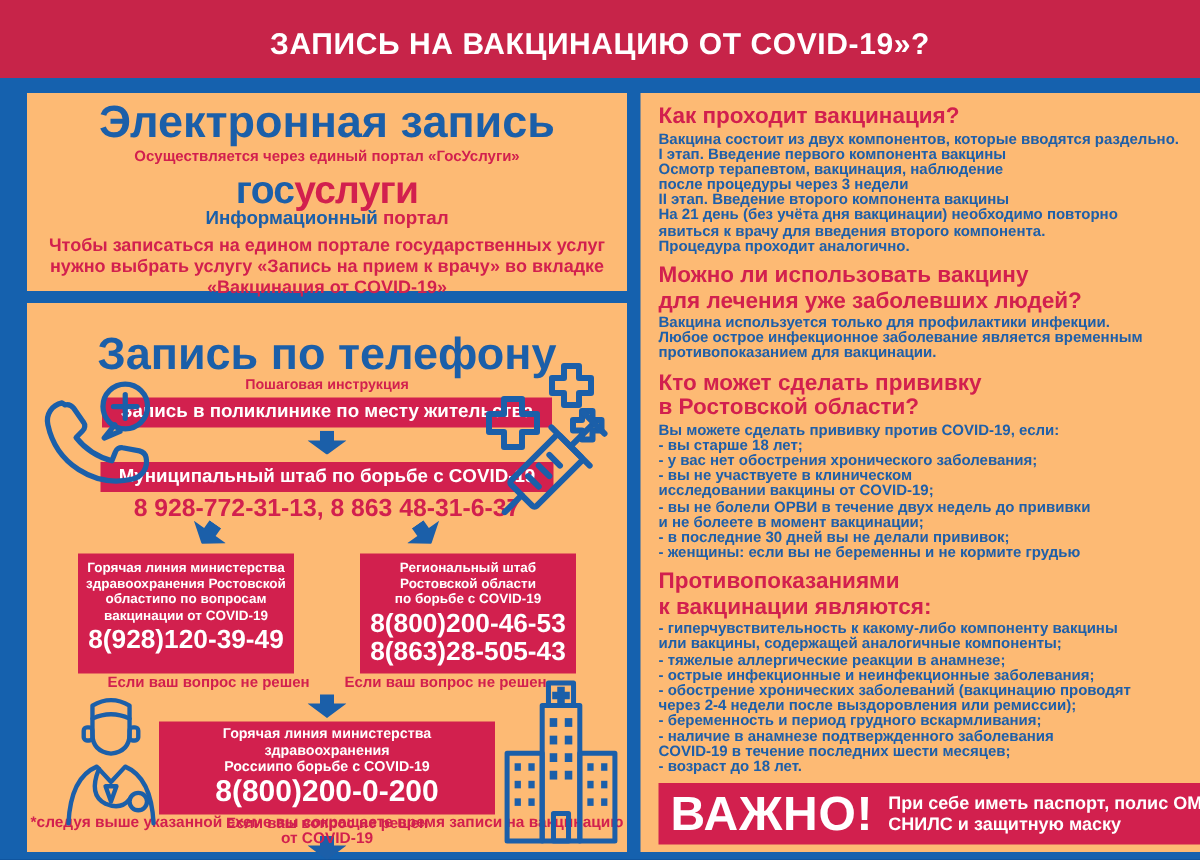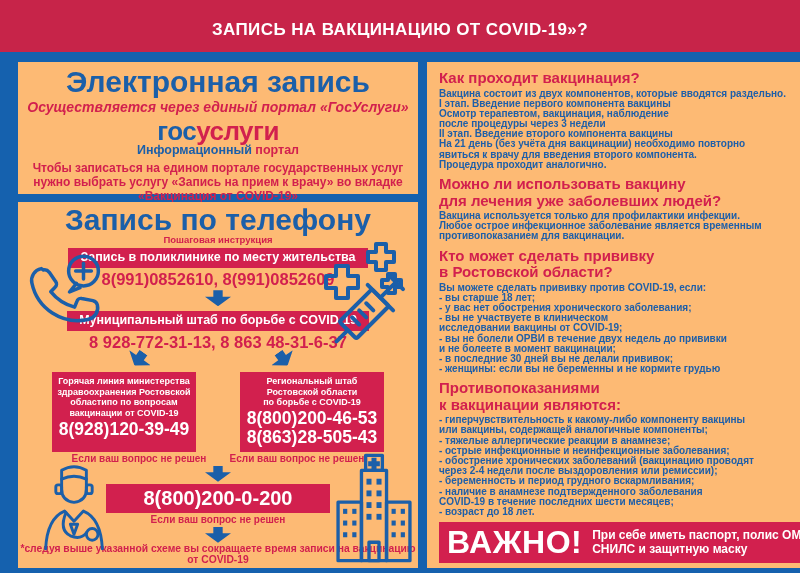--- a/index.html
+++ b/index.html
@@ -4,38 +4,38 @@
 <style>
   html,body{margin:0;padding:0;background:#0d4f93;}
   .poster{
     position:relative;width:800px;height:573px;overflow:hidden;
     background:#1561ae;
     font-family:"Liberation Sans","DejaVu Sans",sans-serif;
     font-weight:bold;
   }
   
   .header{position:absolute;top:0;left:0;width:800px;height:52px;background:#c72449;display:flex;}
-  .header .htitle{flex:1;display:flex;align-items:center;justify-content:center;color:#fff;font-size:17px;letter-spacing:.4px;padding-top:8px;}
+  .header .htitle{flex:1;display:flex;align-items:center;justify-content:center;color:#fff;font-size:20px;letter-spacing:.4px;padding-top:8px;}
   
   .panel{position:absolute;background:#fdba74;}
   .panel-electronic{left:18px;top:62px;width:400px;height:132px;text-align:center;}
   .panel-phone{left:18px;top:202px;width:400px;height:366px;text-align:center;}
   .panel-faq{left:427px;top:62px;width:418px;height:506px;padding:8px 12px 6px;box-sizing:border-box;text-align:left;}
   
   .e-title{color:#1b5fa9;font-size:30px;line-height:1.05;margin-top:4px;}
-  .e-sub{color:#d2204e;font-size:14px;margin-top:1px;font-style:italic;}
+  .e-sub{color:#d2204e;font-size:10px;margin-top:1px;}
   .logo{font-size:26px;line-height:1;margin-top:3px;letter-spacing:-.5px;}
   .logo .blue{color:#1b5fa9;}
   .logo .red{color:#d2204e;}
   .logo-sub{font-size:12.5px;line-height:1.05;}
   .logo-sub .blue{color:#1b5fa9;}
   .logo-sub .red{color:#d2204e;}
   .e-desc{color:#d2204e;font-size:12px;line-height:1.18;margin-top:4px;white-space:pre-line;}
   
-  .p-title{color:#1b5fa9;font-size:30px;line-height:1;margin-top:3px;}
+  .p-title{color:#1b5fa9;font-size:30px;line-height:1;margin-top:20px;}
   .p-sub{color:#d2204e;font-size:9.5px;line-height:1.1;}
   .rbanner{display:inline-block;background:#d2204e;color:#fff;font-size:12.5px;line-height:1.1;padding:3px 12px;margin-top:3px;}
   .rphones{color:#d2204e;font-size:16.5px;line-height:1.1;margin-top:2px;}
   .arrow{width:26px;height:16px;background:#1b5fa9;margin:2px auto;
     clip-path:polygon(32% 0,68% 0,68% 40%,100% 40%,50% 100%,0 40%,32% 40%);}
   .diag-row{position:relative;height:20px;}
   .diag-row .arrow{position:absolute;margin:0;top:0;}
   .diag-left{left:108px;transform:rotate(35deg);}
   .diag-right{left:252px;transform:rotate(-35deg);}
   .boxes{display:flex;justify-content:center;gap:44px;margin-top:1px;}
@@ -83,21 +83,20 @@
     <div class="e-desc">Чтобы записаться на едином портале государственных услуг
 нужно выбрать услугу «Запись на прием к врачу» во вкладке
 «Вакцинация от COVID-19»</div>
   </section>
 
   <section class="panel panel-phone">
     <div class="p-title">Запись по телефону</div>
     <div class="p-sub">Пошаговая инструкция</div>
 
     <div><span class="rbanner">Запись в поликлинике по месту жительства</span></div>
-    <div class="rphones">8(991)0852610, 8(991)0852609</div>
     <div class="arrow"></div>
 
     <div><span class="rbanner">Муниципальный штаб по борьбе с COVID-19</span></div>
     <div class="rphones">8 928-772-31-13,  8 863 48-31-6-37</div>
 
     <div class="diag-row">
       <div class="arrow diag-left"></div>
       <div class="arrow diag-right"></div>
     </div>
 
@@ -118,20 +117,22 @@
       </div>
     </div>
     <div class="notes">
       <div class="qnote">Если ваш вопрос не решен</div>
       <div class="qnote">Если ваш вопрос не решен</div>
     </div>
 
     <div class="arrow"></div>
 
     <div class="rbox mid">
+      <div class="lbl">Горячая линия министерства здравоохранения
+Россиипо борьбе с COVID-19</div>
       <div class="num">8(800)200-0-200</div>
     </div>
     <div class="notes">
         <div class="qnote center">Если ваш вопрос не решен</div>
       </div>
 
     <div class="arrow"></div>
 
     <div class="footnote">*следуя выше указанной схеме вы сокращаете время записи на вакцинацию от COVID-19</div>
 

